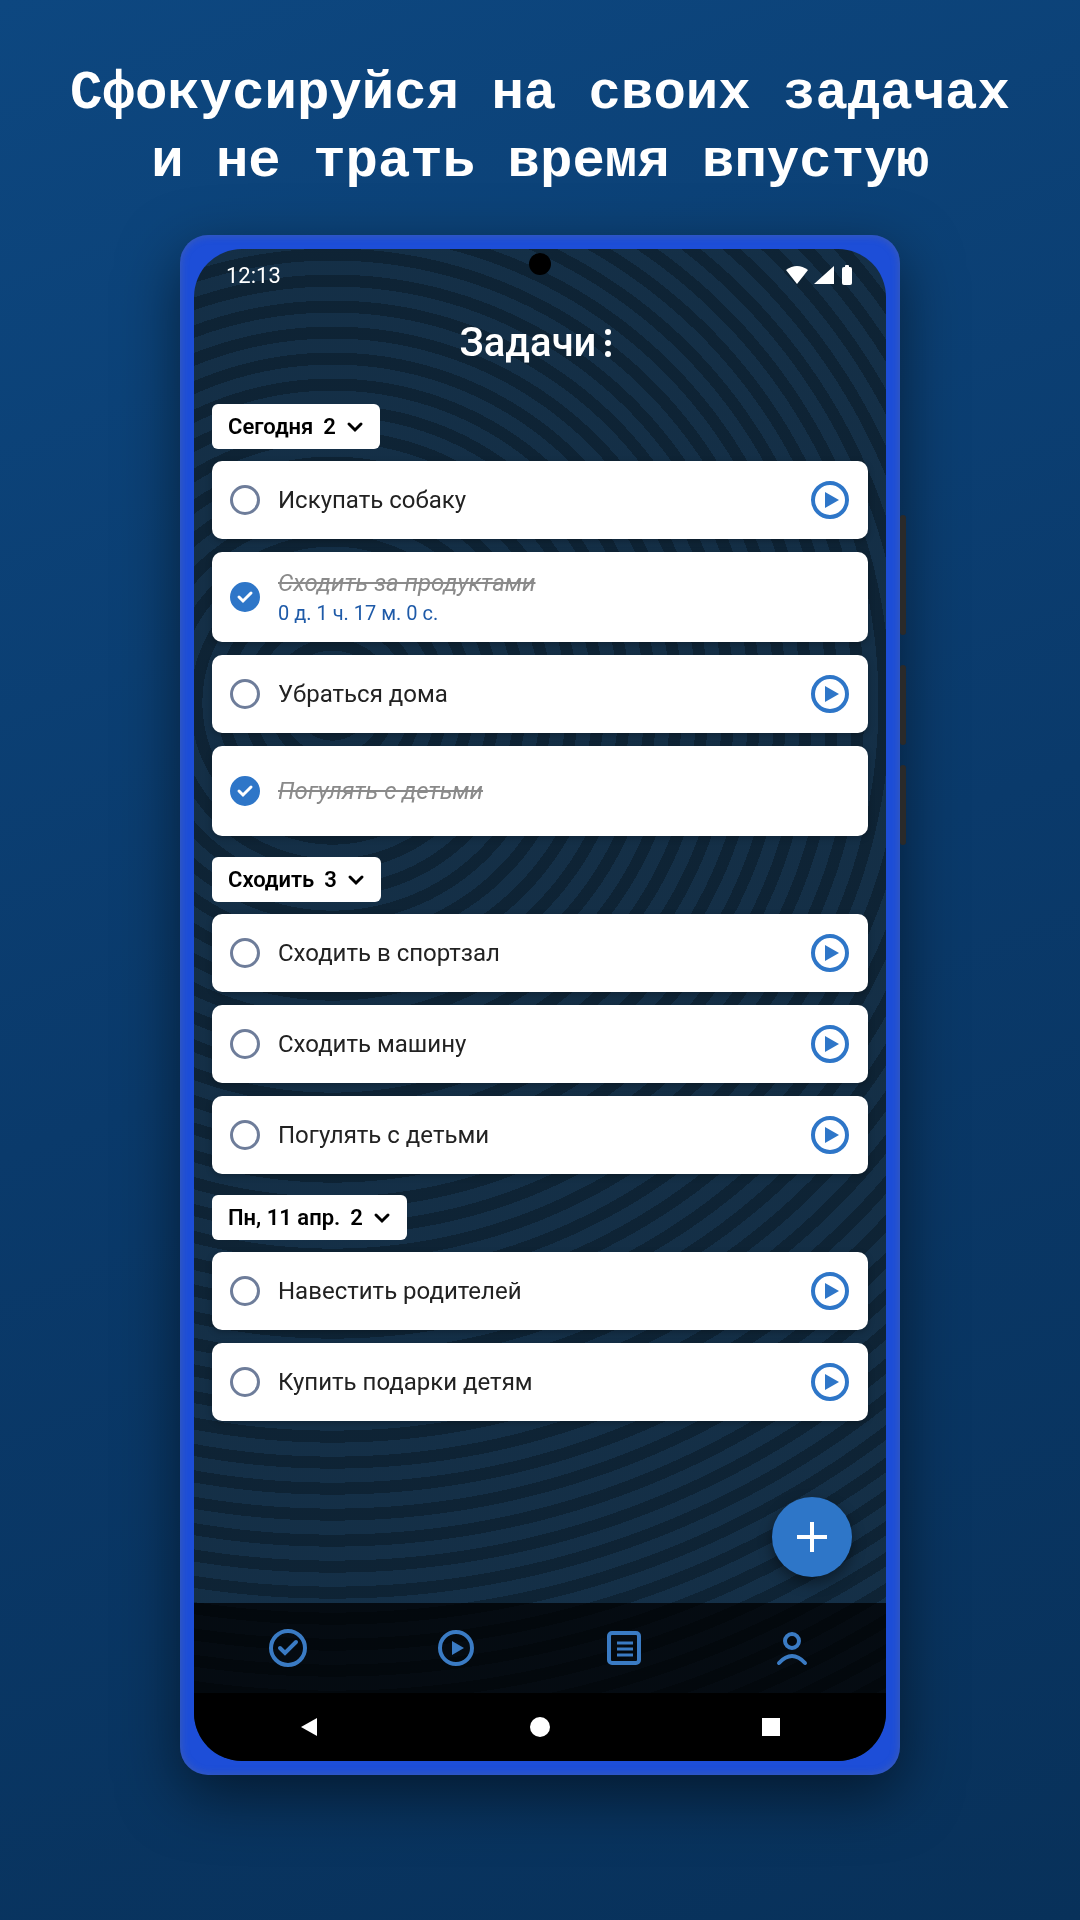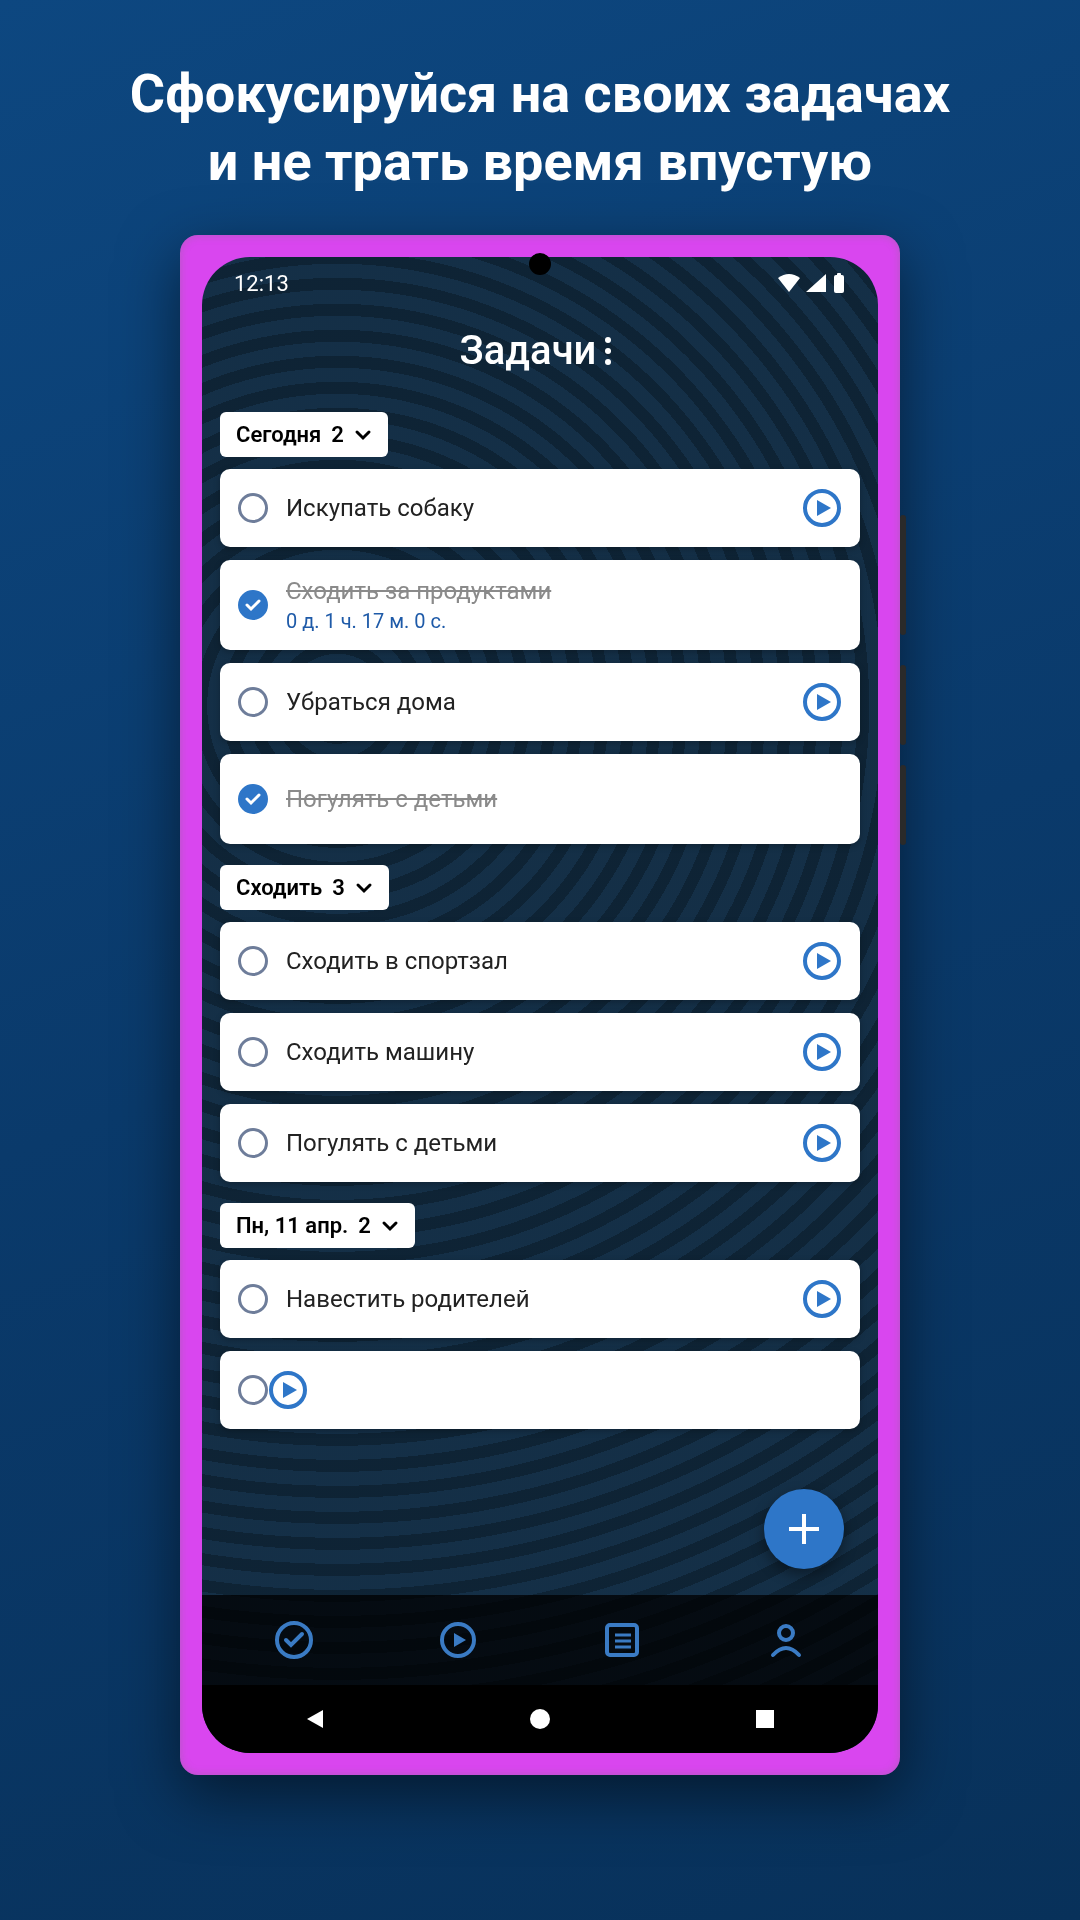--- a/index.html
+++ b/index.html
@@ -15,27 +15,28 @@
 }
 .promo-text {
   color: #fff;
   font-size: 54px;
   font-weight: 700;
   text-align: center;
   line-height: 1.25;
   margin-top: 60px;
   margin-bottom: 40px;
   padding: 0 30px;
+  font-family: Liberation Mono, monospace;
 }
 .phone-frame {
   width: 720px;
   height: 1540px;
-  background: #d946ef;
-  border-radius: 18px;
-  padding: 22px;
+  background: #1d4ed8;
+  border-radius: 28px;
+  padding: 14px;
   box-shadow: 0 20px 60px rgba(0,0,0,0.5), inset 0 0 8px rgba(120,120,120,0.4);
   position: relative;
 }
 .phone-side-btn {
   position: absolute;
   right: -6px;
   width: 6px;
   background: #2a2a2a;
   border-radius: 3px;
 }
@@ -138,20 +139,21 @@
   flex: 1;
   padding: 0 18px;
 }
 .task-title {
   font-size: 24px;
   color: #222;
 }
 .task-title.done {
   color: #8a8a8a;
   text-decoration: line-through;
+  font-style: italic;
 }
 .task-sub {
   font-size: 20px;
   color: #1e5aa8;
   margin-top: 4px;
 }
 .play-btn {
   width: 40px;
   height: 40px;
   flex-shrink: 0;
@@ -348,20 +350,23 @@
             <div class="task-title">Навестить родителей</div>
           </div>
           <div class="play-btn">
             <svg width="40" height="40" viewBox="0 0 40 40">
               <circle cx="20" cy="20" r="17" fill="none" stroke="#2e76c8" stroke-width="4"></circle>
               <path d="M15 12 l14 8 l-14 8 z" fill="#2e76c8"></path>
             </svg>
           </div>
         </div><div class="task-card">
           <div class="check-circle"></div>
+          <div class="task-body">
+            <div class="task-title">Купить подарки детям</div>
+          </div>
           <div class="play-btn">
             <svg width="40" height="40" viewBox="0 0 40 40">
               <circle cx="20" cy="20" r="17" fill="none" stroke="#2e76c8" stroke-width="4"></circle>
               <path d="M15 12 l14 8 l-14 8 z" fill="#2e76c8"></path>
             </svg>
           </div>
         </div></div>
 
     <div class="fab">
       <svg width="34" height="34" viewBox="0 0 34 34">

